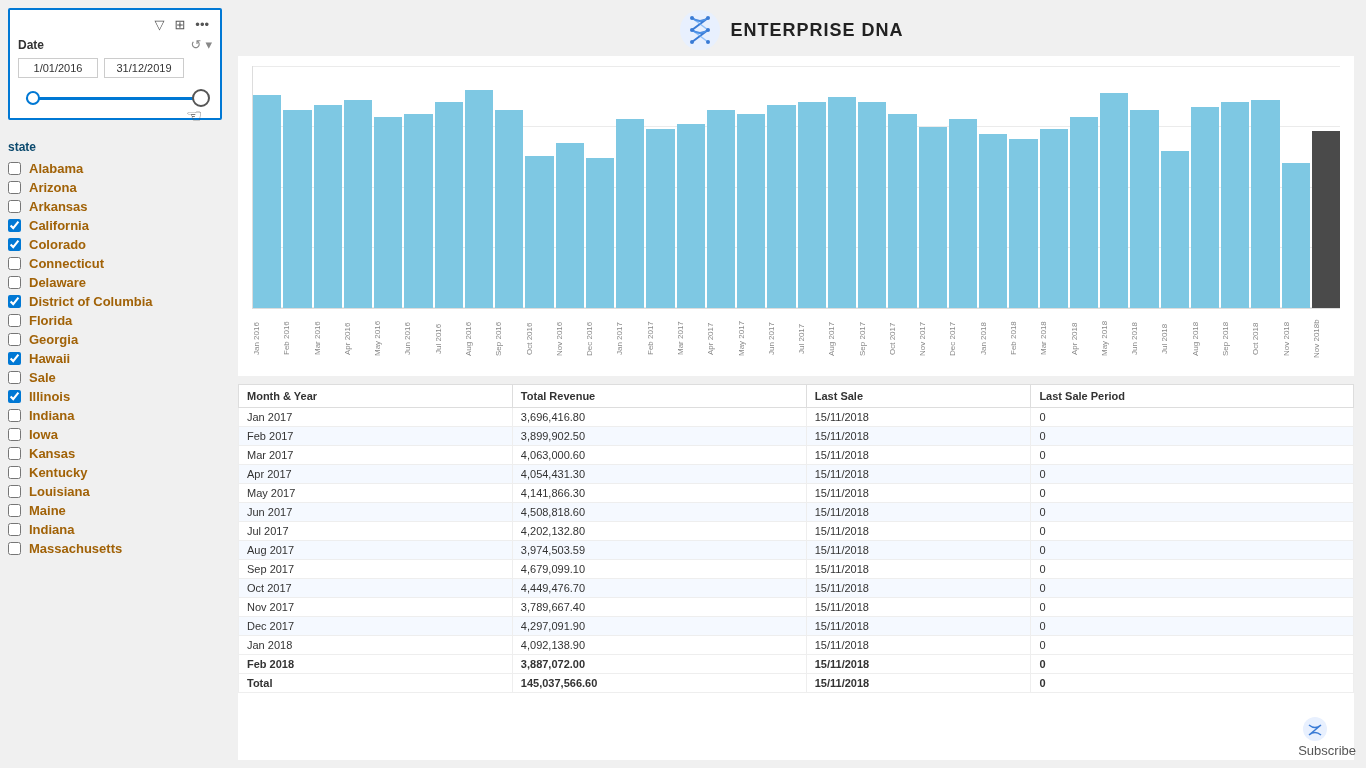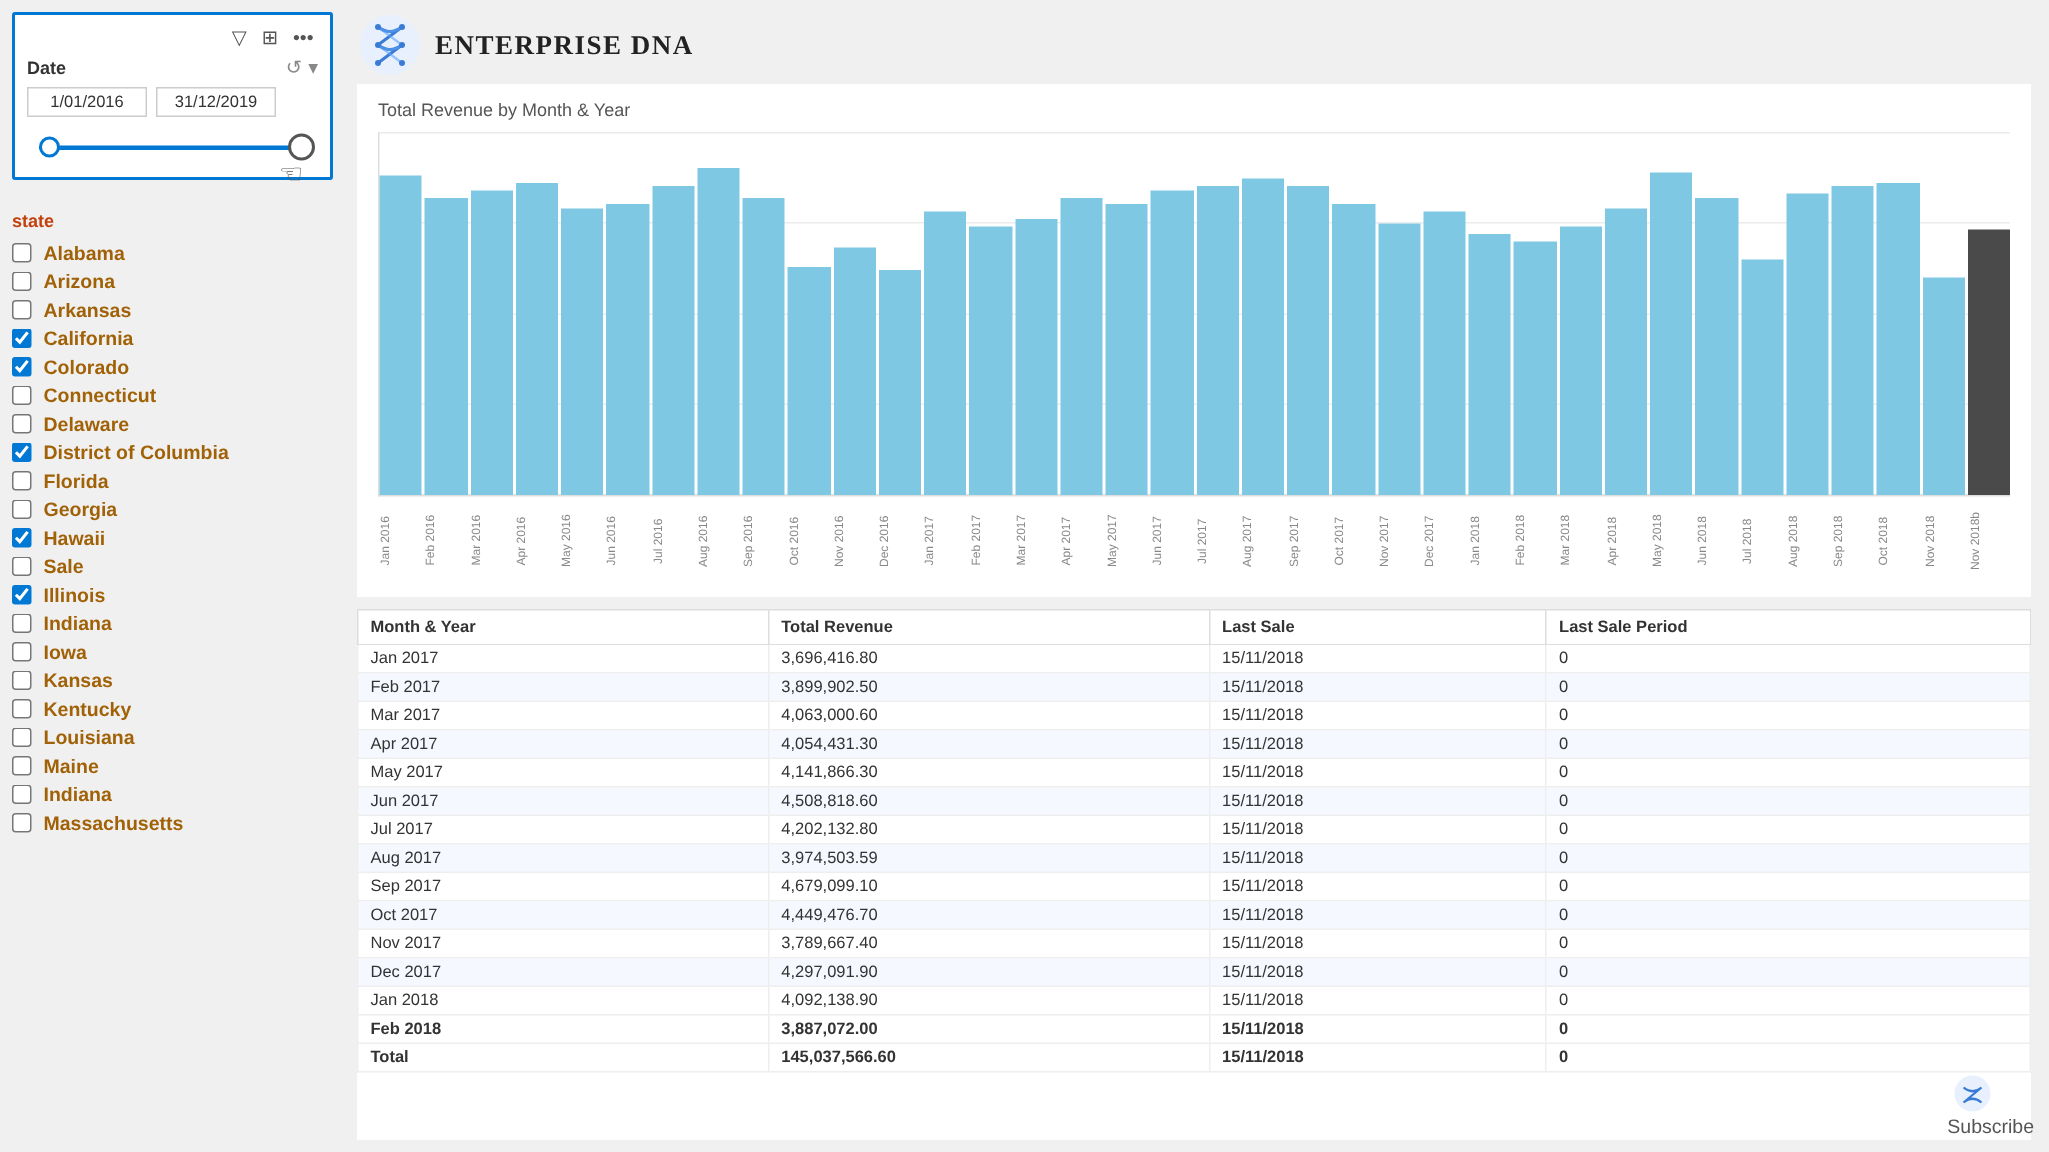--- a/index.html
+++ b/index.html
@@ -128,21 +128,21 @@
     }
 
     
     .state-filter {
       padding: 4px 0;
     }
 
     .state-label {
       font-size: 12px;
       font-weight: 600;
-      color: #c2410c;
+      color: #0c4a6e;
       margin-bottom: 6px;
     }
 
     .state-list {
       display: flex;
       flex-direction: column;
       gap: 2px;
     }
 
     .state-item {
@@ -173,25 +173,24 @@
       display: flex;
       flex-direction: column;
       padding: 8px 12px 8px 8px;
       background: #f0f0f0;
       overflow: hidden;
     }
 
     
     .top-bar {
       display: flex;
-      justify-content: flex-start;
+      justify-content: center;
       align-items: center;
       margin-bottom: 4px;
       padding-right: 10px;
-      font-family: Liberation Serif, serif;
     }
 
     .logo-area {
       display: flex;
       align-items: center;
       gap: 8px;
     }
 
     .logo-icon {
       width: 44px;
@@ -504,21 +503,20 @@
         <circle cx="14" cy="22" r="2" fill="#3a7bd5"></circle>
         <circle cx="30" cy="22" r="2" fill="#3a7bd5"></circle>
         <circle cx="14" cy="34" r="2" fill="#3a7bd5"></circle>
         <circle cx="30" cy="34" r="2" fill="#3a7bd5"></circle>
       </svg>
       <span class="logo-text">ENTERPRISE DNA</span>
     </div>
   </div>
 
   <div class="chart-section">
-    <div class="chart-title">Total Revenue by Month &amp; Year</div>
     <div class="chart-wrapper">
       <div class="chart-area">
         <div class="bars-container" id="bars-container">
           <div class="grid-lines">
             <div class="grid-line"></div>
             <div class="grid-line"></div>
             <div class="grid-line"></div>
             <div class="grid-line"></div>
             <div class="grid-line"></div>
           </div>

